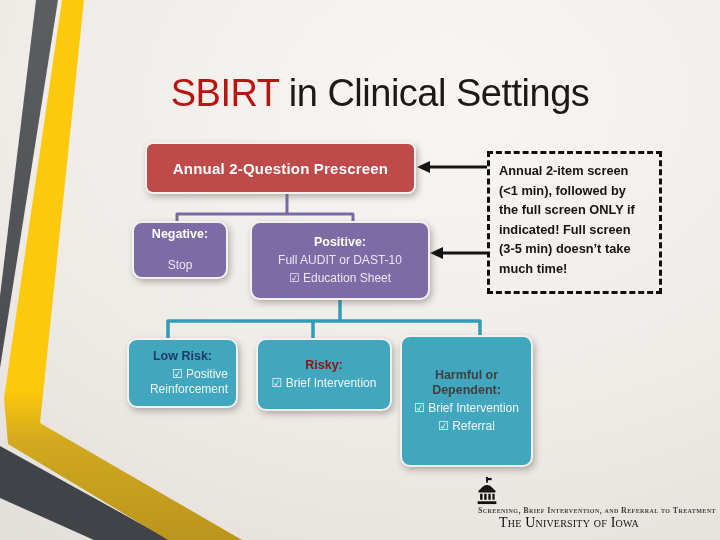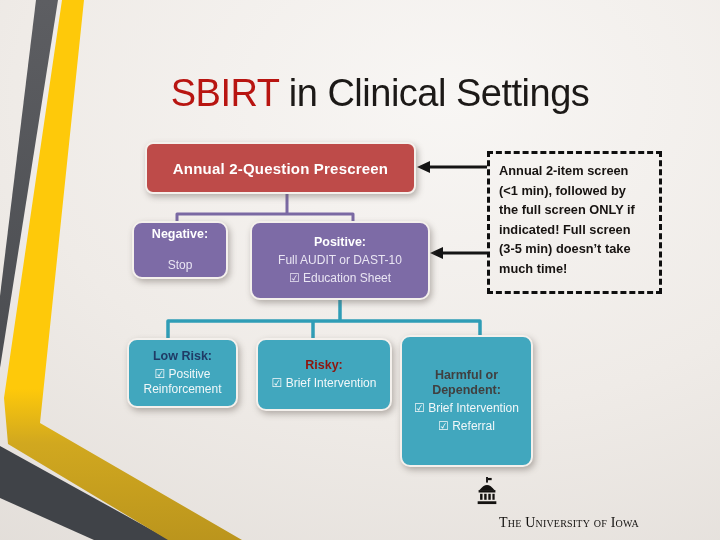--- a/index.html
+++ b/index.html
@@ -26,21 +26,21 @@
   .ln{font-size:12px;line-height:15px;margin-top:3px;}
   .prescreen{left:145px;top:142px;width:271px;height:52px;background:#be4b49;border-radius:8px;}
   .prescreen .hdr{color:#ffffff;font-size:15px;letter-spacing:0.2px;}
   .decision{background:#7d6ba6;}
   .decision .hdr{color:#ffffff;}
   .decision .ln{color:#e9e5f3;}
   .negative{left:132px;top:221px;width:96px;height:58px;gap:13px;}
   .positive{left:250px;top:221px;width:180px;height:79px;}
   .outcome{background:#41a7be;}
   .outcome .ln{color:#f1f7f9;}
-  .low-risk{left:127px;top:338px;width:111px;height:70px;}
+  .low-risk{left:127px;top:338px;width:111px;height:70px;text-align:right;}
   .low-risk .hdr{color:#1f3b66;}
   .risky{left:256px;top:338px;width:136px;height:73px;}
   .risky .hdr{color:#8f150e;}
   .harmful{left:400px;top:335px;width:133px;height:132px;}
   .harmful .hdr{color:#404040;}
   .note{
     position:absolute;left:487px;top:151px;width:175px;height:143px;box-sizing:border-box;
     border:3px dashed #0f0f0f;padding:7px 4px 6px 9px;
     font-weight:bold;font-size:12.8px;line-height:19.5px;color:#171311;
     white-space:pre-line;text-align:left;
@@ -147,14 +147,15 @@
       <path d="M2,14 Q10,3 18,14 Z"></path>
       <rect x="1" y="14" width="18" height="2.6"></rect>
       <rect x="2.6" y="18" width="2.6" height="6.4"></rect>
       <rect x="7" y="18" width="2.6" height="6.4"></rect>
       <rect x="11.4" y="18" width="2.6" height="6.4"></rect>
       <rect x="15.8" y="18" width="2.4" height="6.4"></rect>
       <rect x="0" y="26" width="20" height="3"></rect>
     </svg>
   </span>
   <div class="footer-org">The University of Iowa</div>
+  <div class="footer-tagline">Screening, Brief Intervention, and Referral to Treatment</div>
 
 </div>
 
 </body></html>

